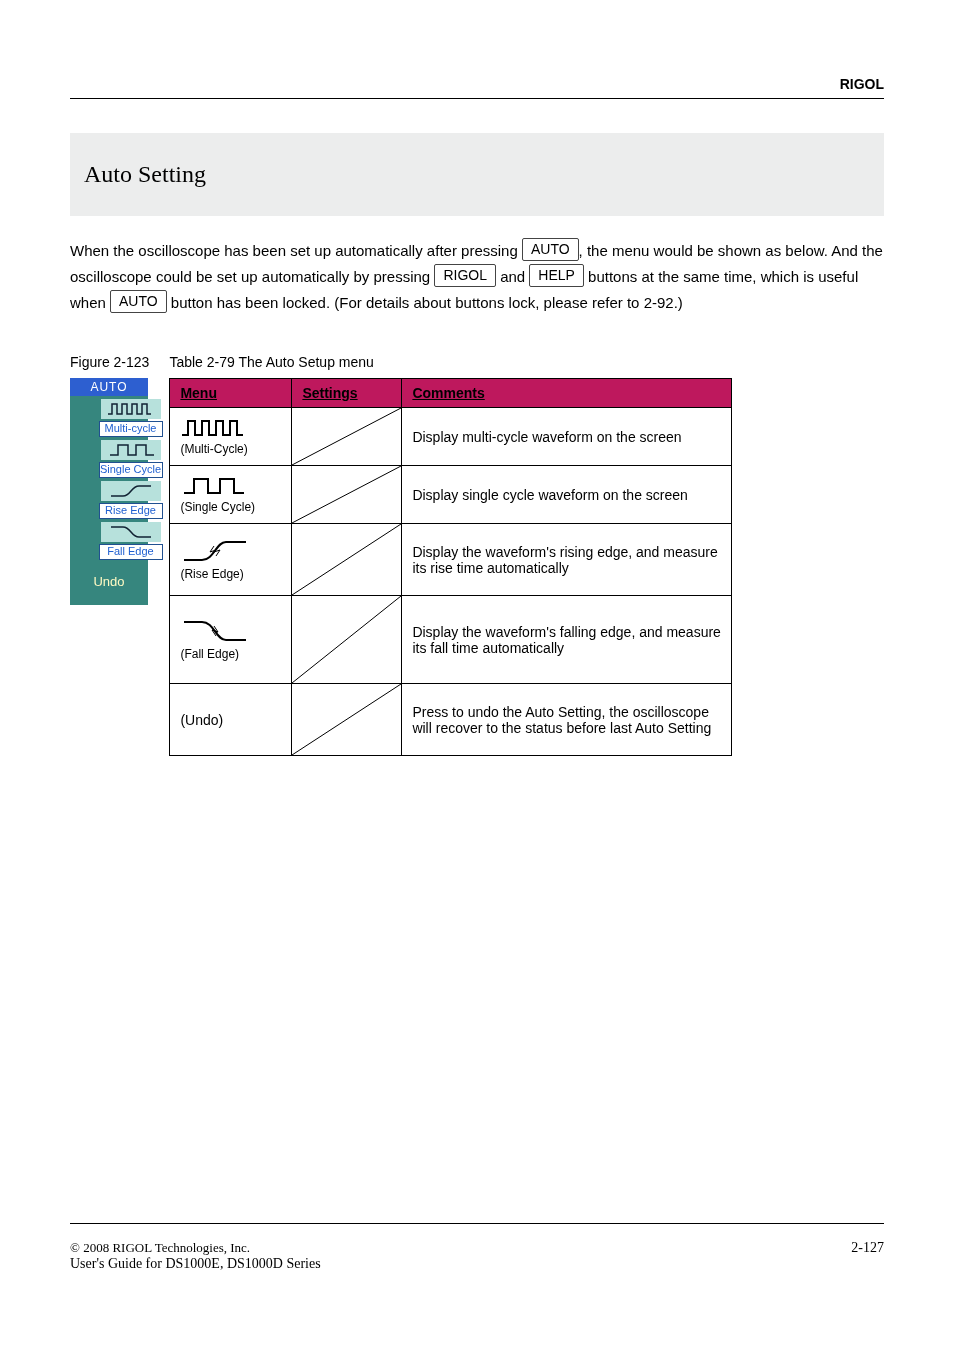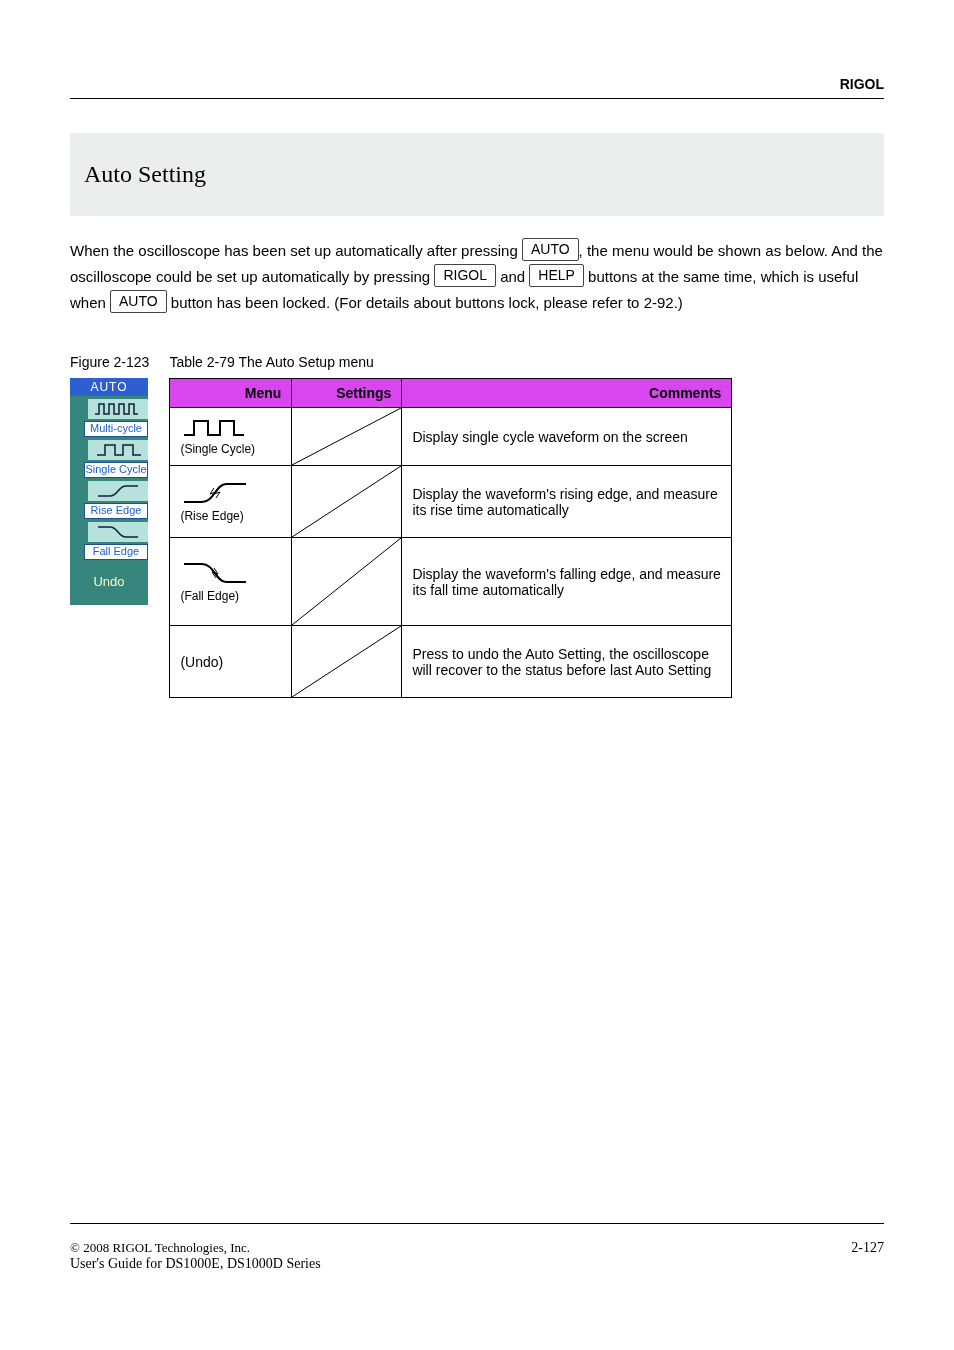--- a/index.html
+++ b/index.html
@@ -75,21 +75,21 @@
     color: #fff;
     text-align: center;
     padding: 2px 0;
     font-weight: 500;
     letter-spacing: 1px;
   }
   .scope-menu .cell {
     width: 100%;
     display: flex;
     flex-direction: column;
-    align-items: flex-end;
+    align-items: center;
     margin: 3px 0 0 0;
     padding-left: 43px;
   }
   .scope-menu .iconbox {
     width: 60px;
     height: 20px;
     background: #b7e1dc;
     display: flex;
     align-items: center;
     justify-content: center;
@@ -119,22 +119,23 @@
     font-size: 14px;
   }
   table.menu-table th, table.menu-table td {
     border: 1px solid #000;
     padding: 6px 10px;
     vertical-align: middle;
     text-align: left;
   }
   table.menu-table th {
     font-weight: bold;
-    background: #d946ef;
-    text-align: right;
+    background: #be185d;
+    text-align: left;
+    text-decoration: underline;
   }
   .col-menu { width: 122px; text-align:center; }
   .col-set  { width: 110px; }
   .col-com  { width: 330px; }
   .diag { position: relative; }
   .diag svg { position:absolute; inset:0; width:100%; height:100%; }
 
   .icon-cell { text-align:center; }
   .icon-svg { display:inline-block; }
 
@@ -228,20 +229,36 @@
         <div style="height:18px;"><span>Table 2-79 The Auto Setup menu</span></div>
         <div style="height:6px;"></div>
         <table class="menu-table">
           <tbody>
               <tr>
             <th class="col-menu">Menu</th>
             <th class="col-set">Settings</th>
             <th class="col-com">Comments</th>
           </tr>
 
+          <tr>
+            <td class="icon-cell">
+              <span class="icon-svg">
+                <svg width="70" height="22" viewBox="0 0 70 22">
+                      <path d="M2 18 h6 v-14 h7 v14 h7 v-14 h7 v14 h7 v-14 h7 v14 h7 v-14 h7 v14 h6" fill="none" stroke="#000" stroke-width="2"></path>
+                    </svg>
+              </span>
+              <div style="font-size:12px;">(Multi-Cycle)</div>
+            </td>
+            <td class="diag" style="height:58px;">
+                  <svg>
+                    <line x1="0" y1="100%" x2="100%" y2="0" stroke="#000" stroke-width="1"></line>
+                  </svg>
+                </td>
+            <td>Display multi-cycle waveform on the screen</td>
+          </tr>
 
           <tr>
             <td class="icon-cell">
               <span class="icon-svg">
                 <svg width="70" height="22" viewBox="0 0 70 22">
                       <path d="M4 18 h10 v-14 h14 v14 h12 v-14 h14 v14 h10" fill="none" stroke="#000" stroke-width="2"></path>
                     </svg>
               </span>
               <div style="font-size:12px;">(Single Cycle)</div>
             </td>

